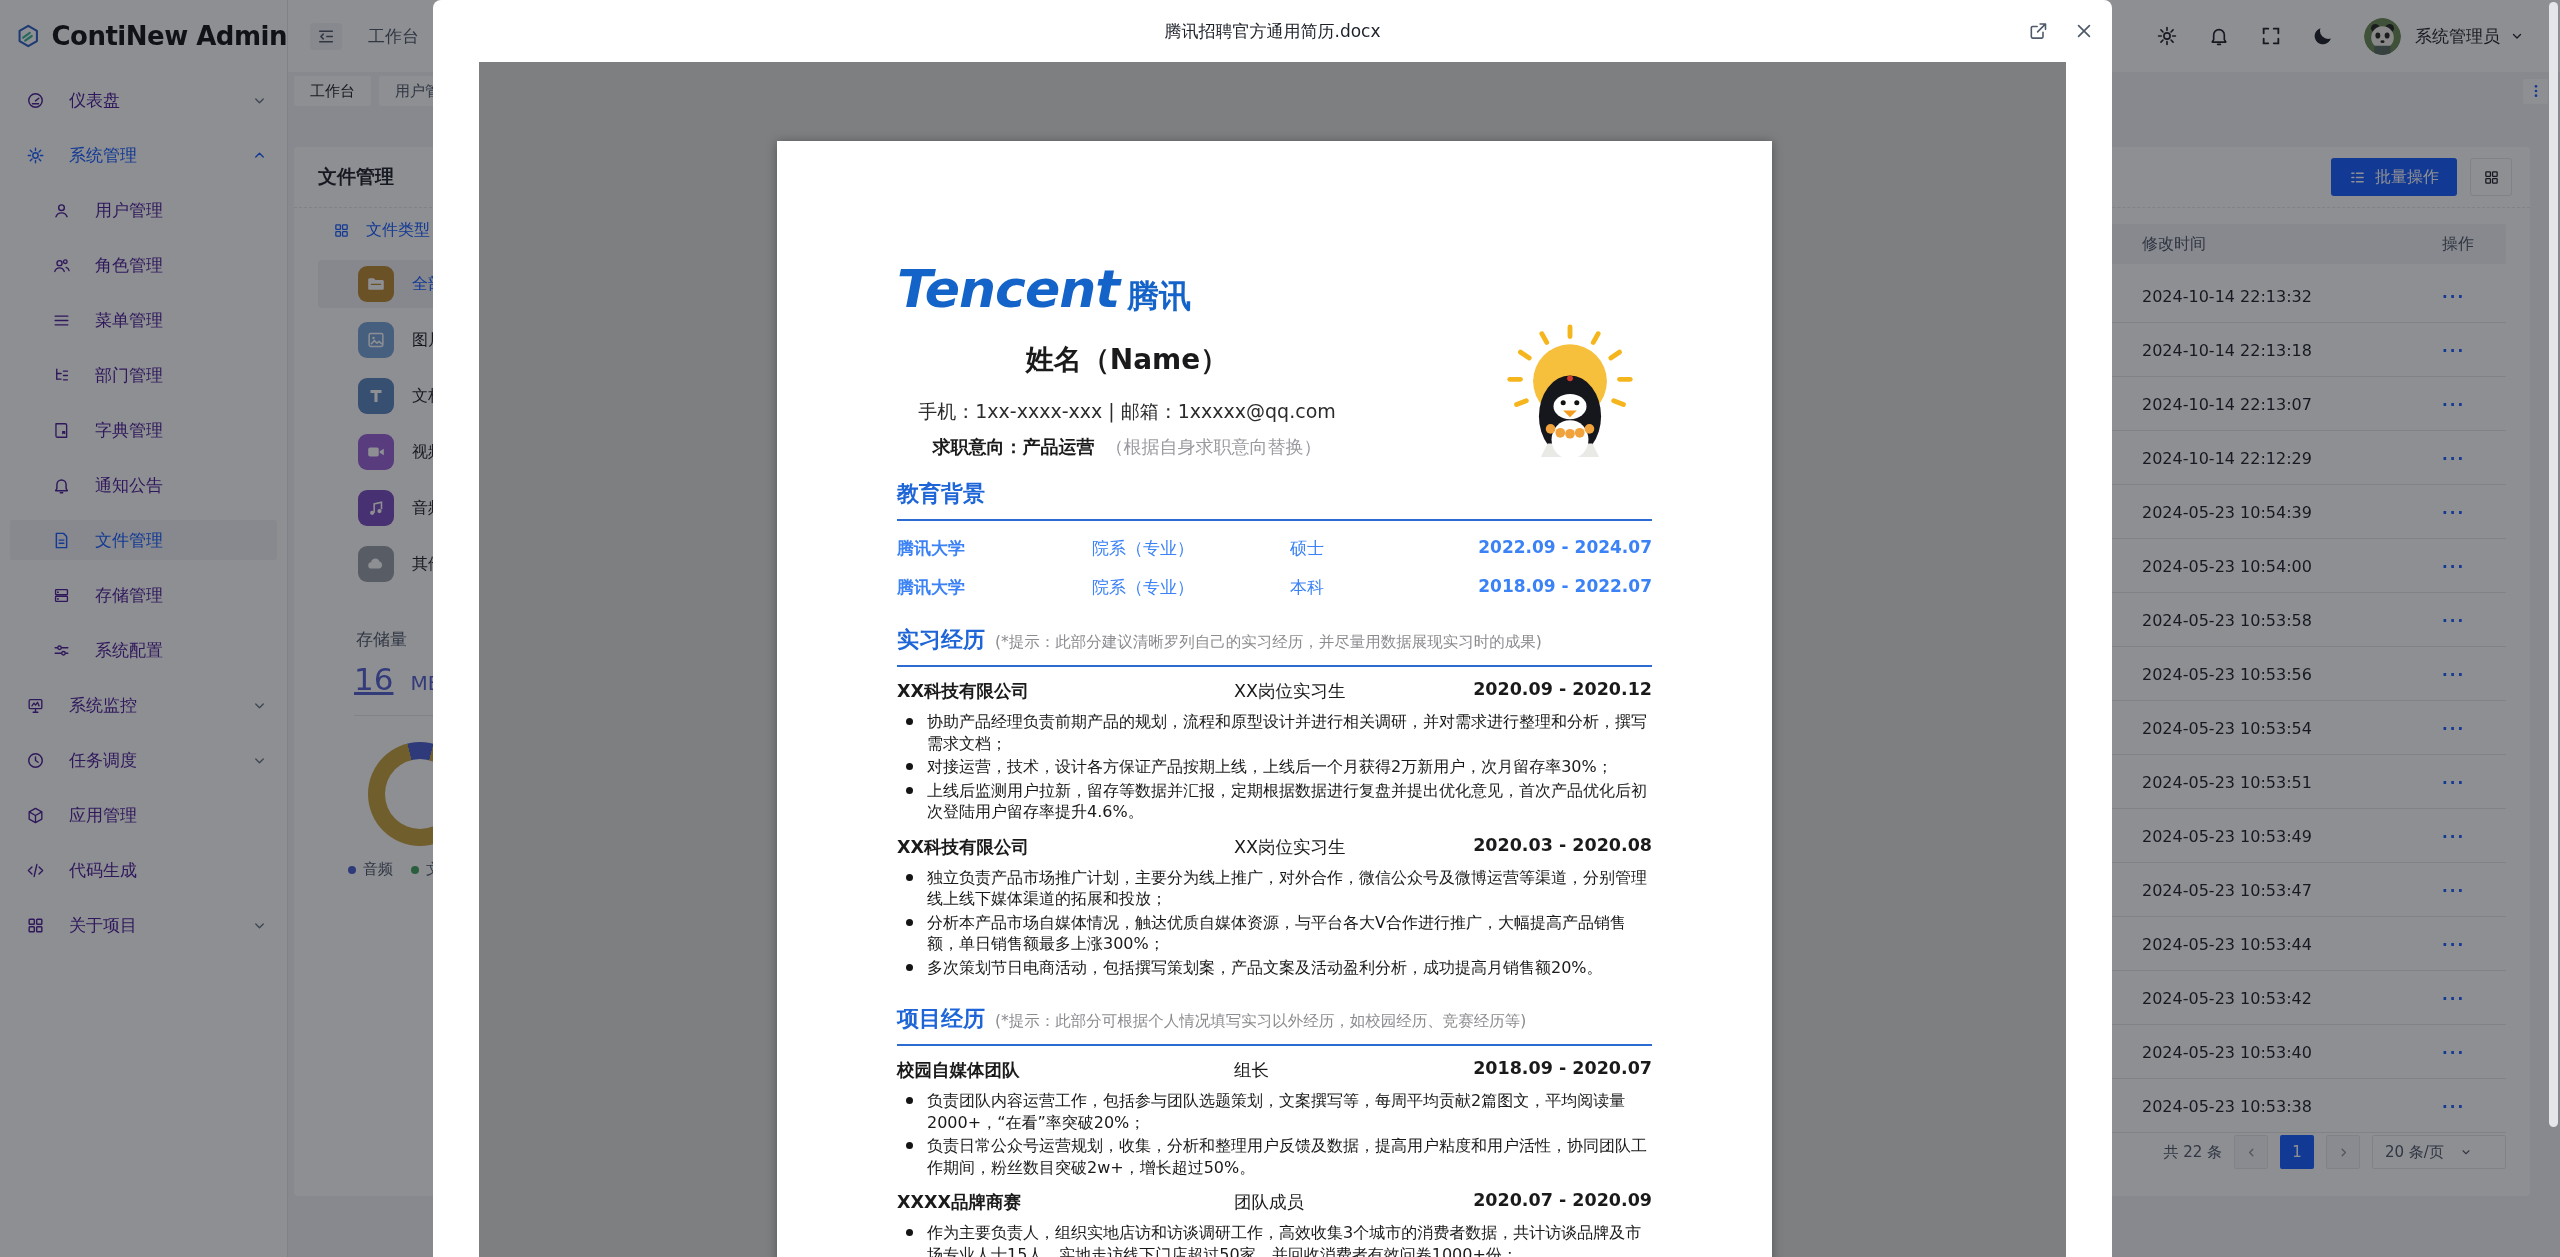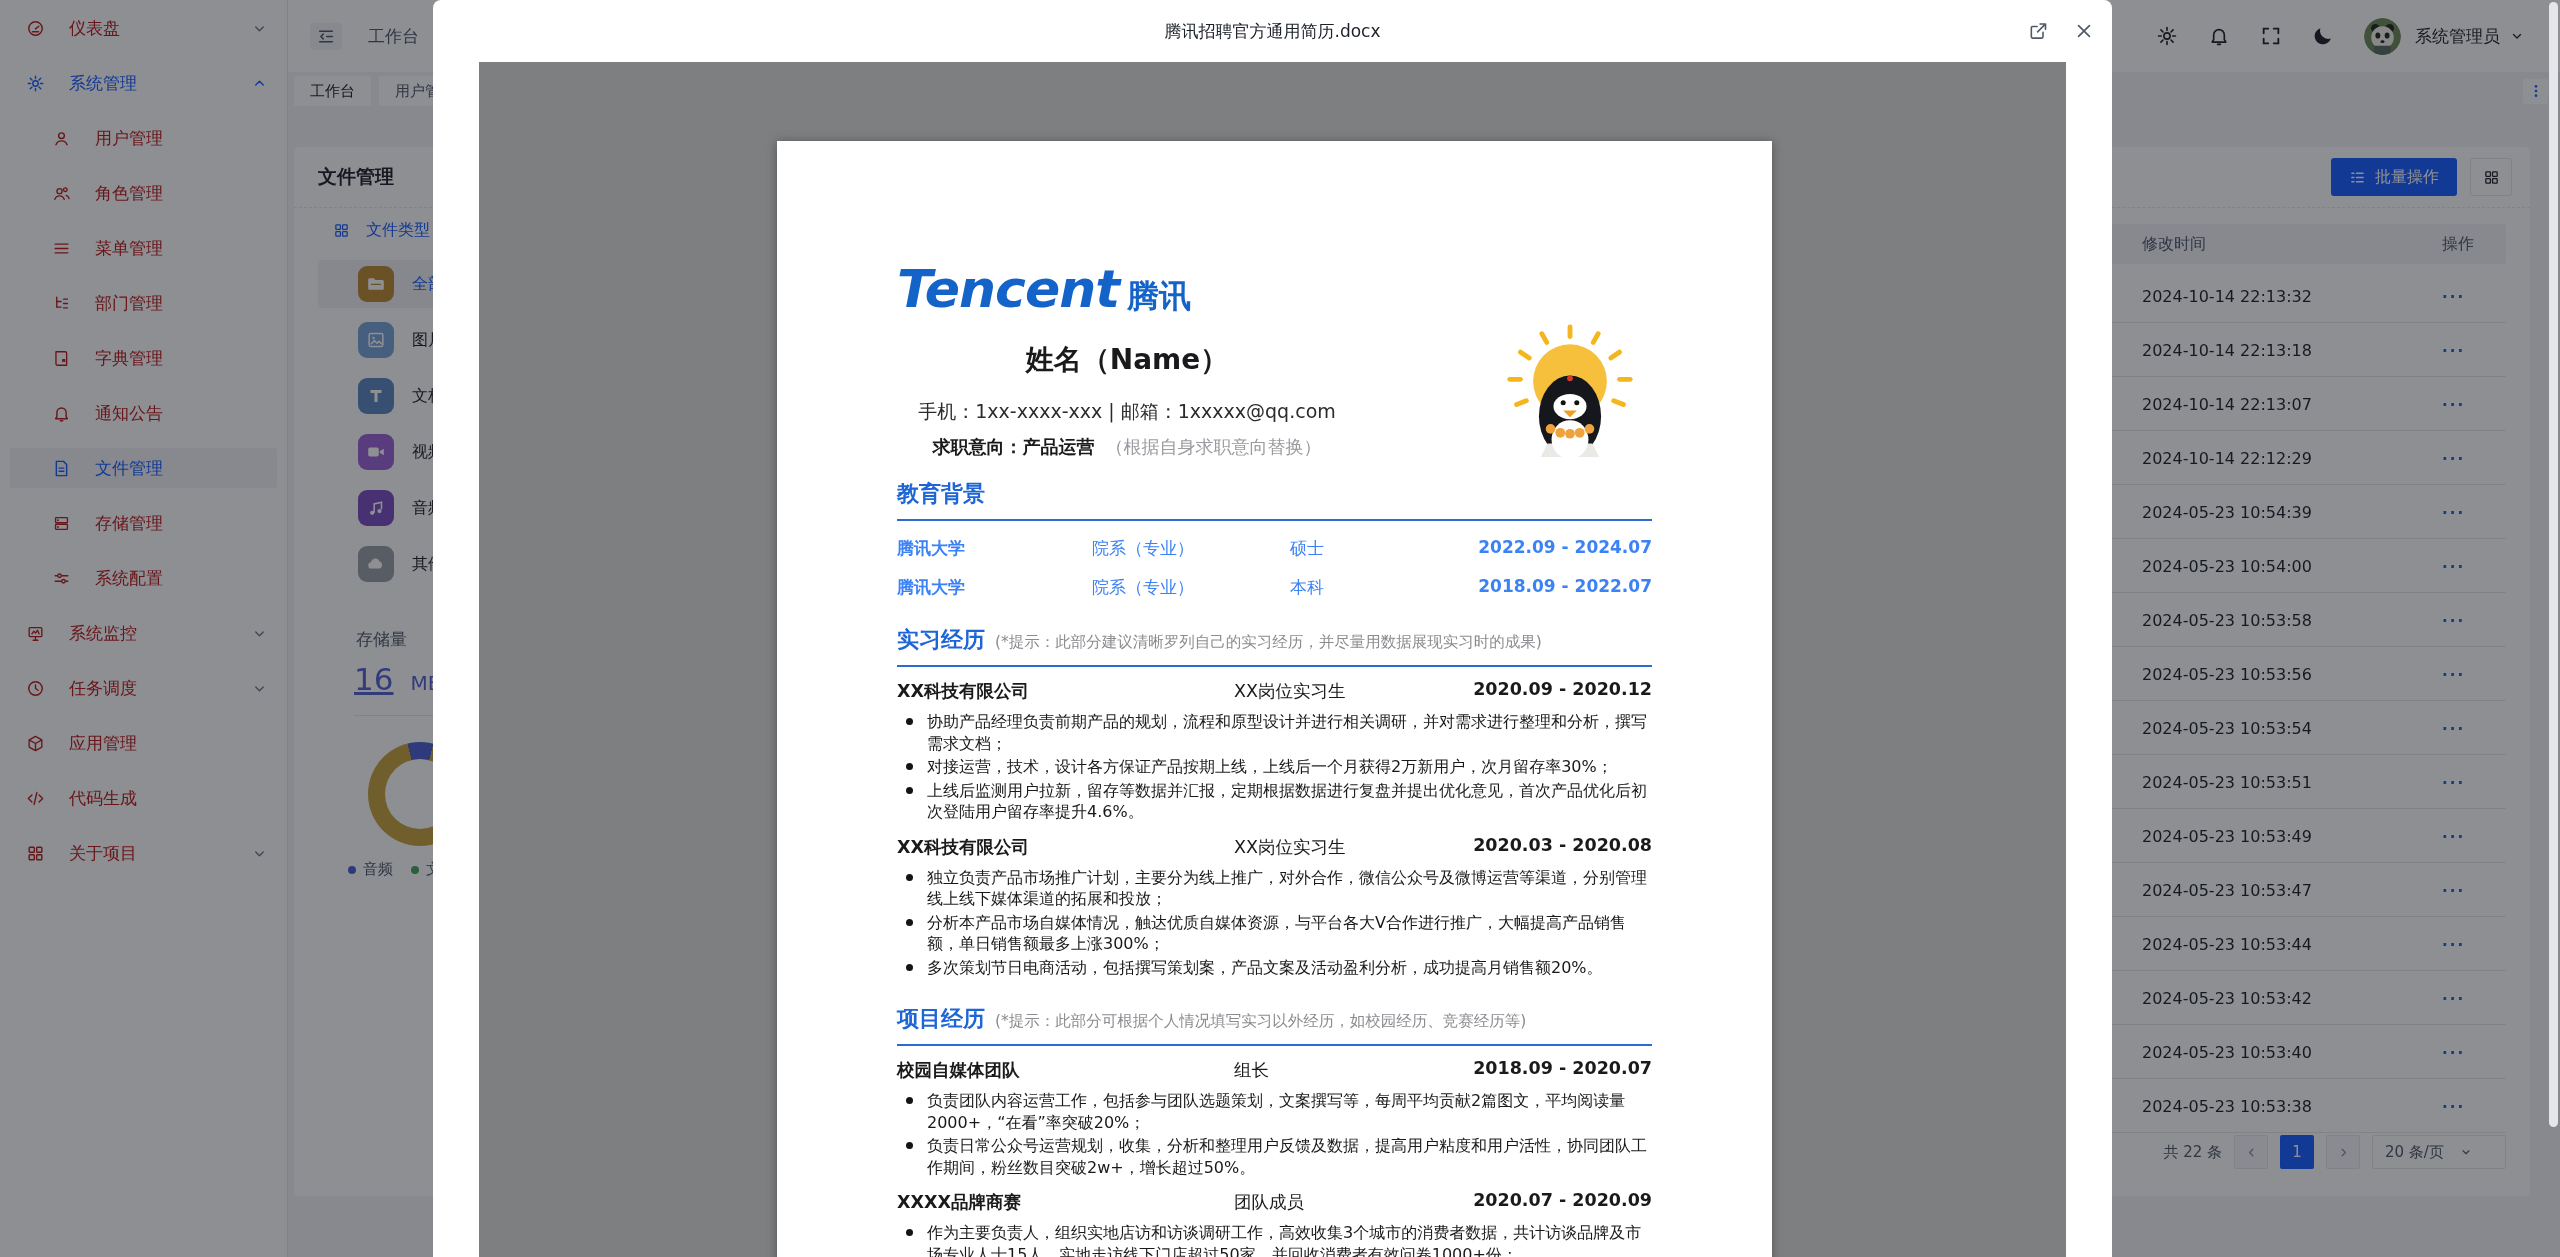--- a/index.html
+++ b/index.html
@@ -7,21 +7,21 @@
     font-family:"DejaVu Sans","Liberation Sans",sans-serif; color:#1d2129; }
   .app { position:absolute; inset:0; }
   svg { display:block; width:100%; height:100%; }
 
   
   .sidebar { position:absolute; left:0; top:0; width:288px; height:100%; background:#fff; border-right:1px solid #e5e6eb; z-index:1; }
   .logo-row { height:72px; display:flex; align-items:center; padding-left:16px; gap:11px; }
   .logo-mark { width:38px; height:38px; }
   .brand { font-size:26px; font-weight:bold; color:#111418; letter-spacing:-0.5px; white-space:nowrap; }
   .menu-item { height:40px; margin:15px 10px 0; border-radius:3px; display:flex; align-items:center;
-    padding:0 10px 0 16px; color:#b91c1c; font-size:17px; cursor:pointer; }
+    padding:0 10px 0 16px; color:#4c1d95; font-size:17px; cursor:pointer; }
   .menu-item:first-child { margin-top:8px; }
   .menu-item.level2 { padding-left:42px; }
   .mi-icon { width:19px; height:19px; flex:0 0 19px; }
   .mi-label { margin-left:24px; white-space:nowrap; }
   .mi-chev { width:15px; height:15px; margin-left:auto; color:#6b7785; }
   .menu-item.parent-active { color:#165dff; }
   .menu-item.parent-active .mi-chev { color:#165dff; }
   .menu-item.selected { background:#f2f3f5; color:#165dff; }
 
   
@@ -122,20 +122,29 @@
   .bullets li::before { content:""; position:absolute; left:9px; top:7px; width:7px; height:7px; background:#141414; border-radius:50%; }
 
   .scroll-thumb { position:absolute; right:2px; top:2px; width:9px; height:1125px; border-radius:4.5px; background:#e4e6e9; z-index:70; }
 </style>
 </head>
 <body>
 
 <div class="app">
 
   <aside class="sidebar">
+    <div class="logo-row">
+      <span class="logo-mark">
+        <svg viewBox="0 0 48 48">
+            <path d="M24 4l17 10v20L24 44 7 34V14z" fill="none" stroke="#2b5fc1" stroke-width="4" stroke-linejoin="round"></path>
+            <path d="M14 27l13-9M18 33l13-9" stroke="#35b89a" stroke-width="4.2" stroke-linecap="round"></path>
+          </svg>
+      </span>
+      <span class="brand">ContiNew Admin</span>
+    </div>
     <nav class="menu">
         <div class="menu-item level1">
     <span class="mi-icon">
             <svg viewBox="0 0 24 24" fill="none" stroke="currentColor" stroke-width="1.8" stroke-linecap="round">
               <circle cx="12" cy="12" r="8.5"></circle>
               <path d="M12 12.5l4.2-3.4"></path>
               <path d="M8.2 16.2h7.6"></path>
             </svg>
           </span>
     <span class="mi-label">仪表盘</span>

